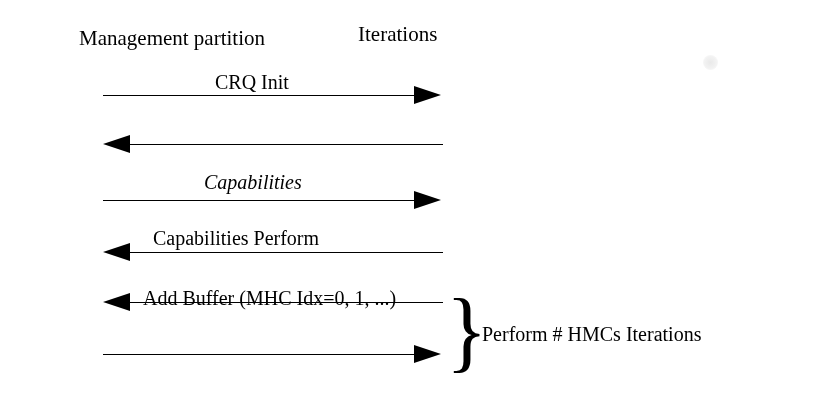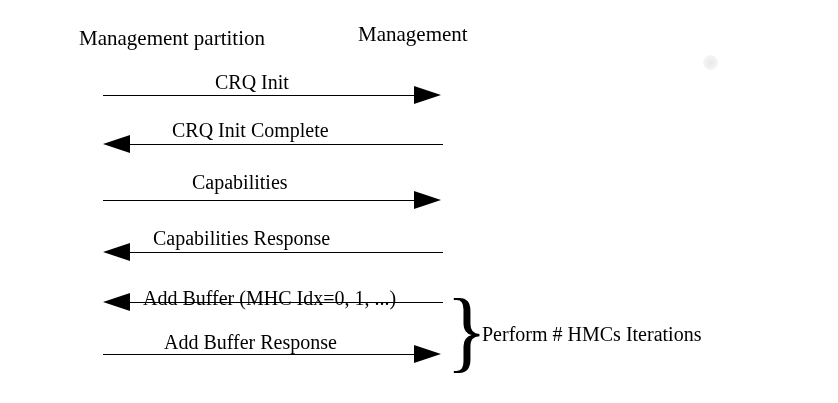--- a/index.html
+++ b/index.html
@@ -91,43 +91,41 @@
     background: radial-gradient(circle, #e9e9e9 0%, #f2f2f2 55%, #ffffff 100%);
   }
 </style>
 </head>
 <body>
 
 <div id="diagram">
 
   <div class="lane-header" id="header-left">Management partition</div>
 
-  <div class="lane-header" id="header-right">Management</div>
+  <div class="lane-header" id="header-right">Iterations</div>
 
   <div class="msg-label" style="left:215px; top:72px;">CRQ Init</div>
   <div class="arrow-line" style="left:103px; top:95px; width:312px;"></div>
   <div class="arrow-head right" style="left:414px; top:86px;"></div>
 
-  <div class="msg-label" style="left:172px; top:120px;">CRQ Init Complete</div>
   <div class="arrow-line" style="left:128px; top:144px; width:315px;"></div>
   <div class="arrow-head left" style="left:103px; top:135px;"></div>
 
-  <div class="msg-label" style="left:192px; top:172px;">Capabilities</div>
+  <div class="msg-label" style="left:204px; top:172px;font-style:italic;">Capabilities</div>
   <div class="arrow-line" style="left:103px; top:200px; width:312px;"></div>
   <div class="arrow-head right" style="left:414px; top:191px;"></div>
 
-  <div class="msg-label" style="left:153px; top:228px;">Capabilities Response</div>
+  <div class="msg-label" style="left:153px; top:228px;">Capabilities Perform</div>
   <div class="arrow-line" style="left:128px; top:252px; width:315px;"></div>
   <div class="arrow-head left" style="left:103px; top:243px;"></div>
 
   <div class="msg-label" style="left:143px; top:288px;">Add Buffer (MHC Idx=0, 1, ...)</div>
   <div class="arrow-line" style="left:128px; top:302px; width:315px;"></div>
   <div class="arrow-head left" style="left:103px; top:293px;"></div>
 
-  <div class="msg-label" style="left:164px; top:332px;">Add Buffer Response</div>
   <div class="arrow-line" style="left:103px; top:354px; width:312px;"></div>
   <div class="arrow-head right" style="left:414px; top:345px;"></div>
 
   <div id="brace">}</div>
   <div id="brace-note">Perform # HMCs Iterations</div>
 
   <div id="smudge"></div>
 
 </div>
 

